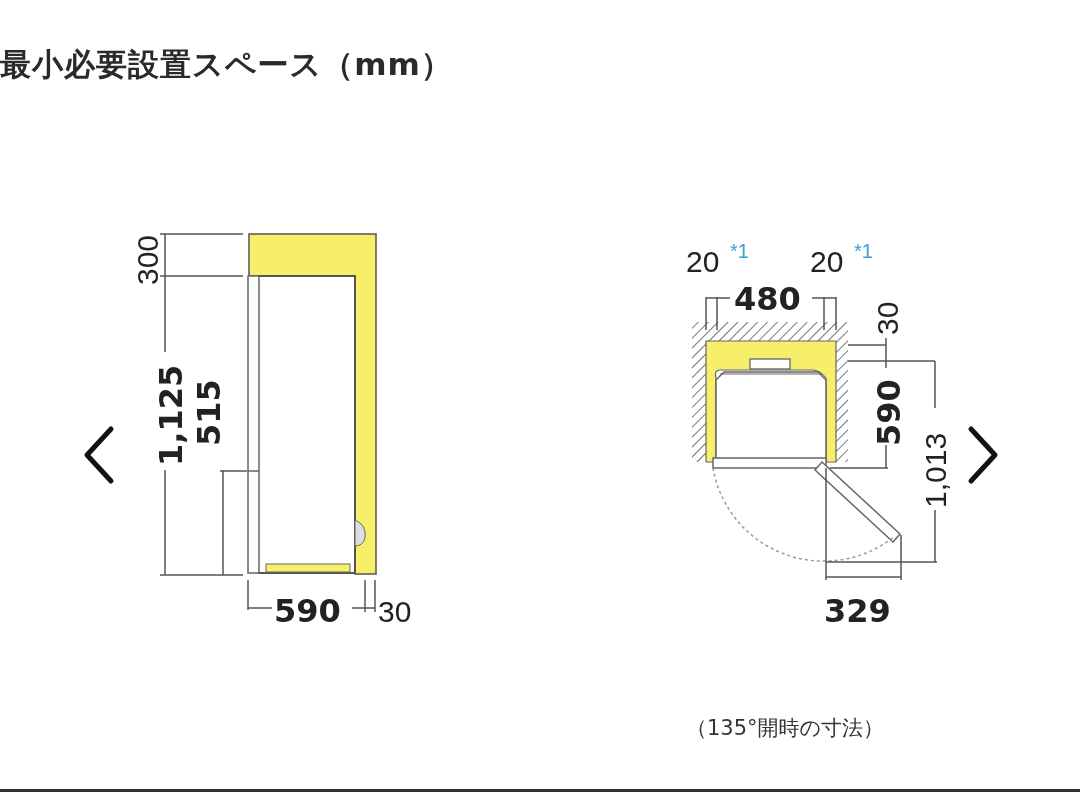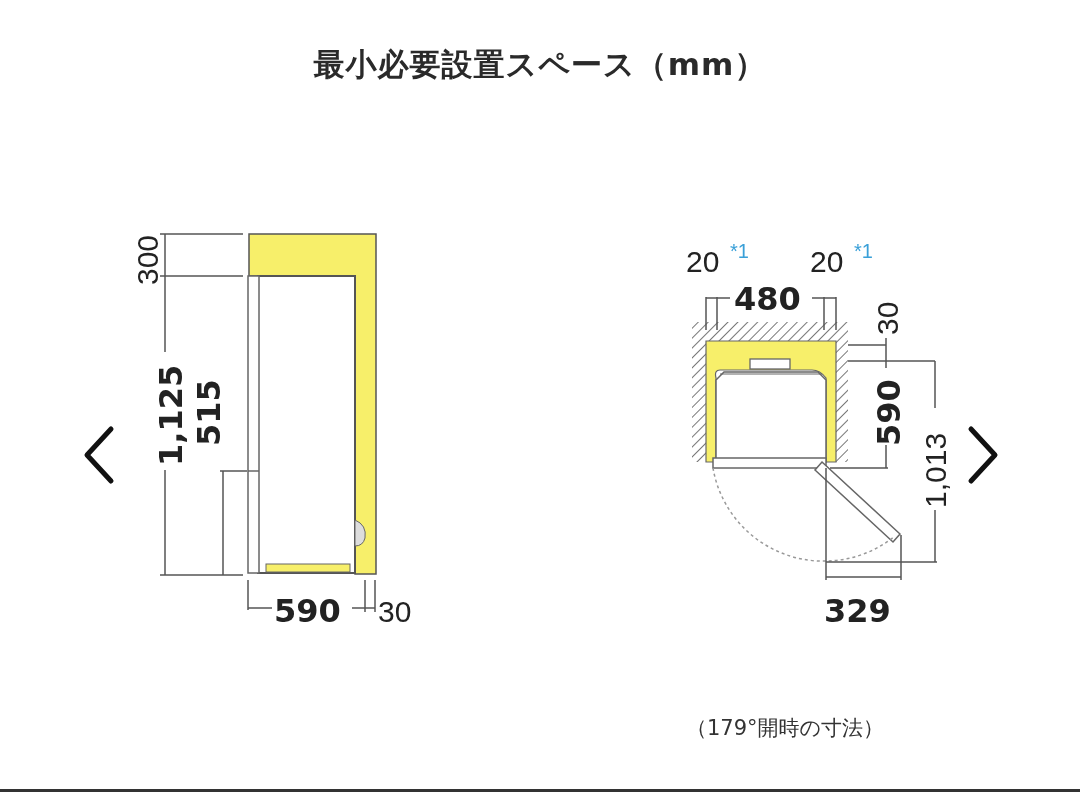--- a/index.html
+++ b/index.html
@@ -1,18 +1,18 @@
 <!DOCTYPE html>
 <html><head>
   <meta charset="utf-8">
   <style>
     html, body { margin: 0; padding: 0; background: #ffffff; }
     body { width: 1080px; height: 792px; position: relative; overflow: hidden;
            font-family: "DejaVu Sans", "Liberation Sans", sans-serif; color: #222; }
-    .title { position: absolute; left: 0; top: 44px; width: 1080px; text-align: center;
+    .title { position: absolute; left: 0; top: 44px; width: 1080px; 
              font-size: 31px; font-weight: bold; color: #2a2a2a; letter-spacing: 1px; }
     .diagram { position: absolute; left: 0; top: 0; }
     .nav-arrow { position: absolute; top: 420px; width: 50px; height: 70px; cursor: pointer;
                  display: flex; align-items: center; justify-content: center; }
     .nav-prev { left: 74px; }
     .nav-next { left: 958px; }
     .footnote { position: absolute; left: 686px; top: 714px; font-size: 21px; color: #333; }
     .bottom-bar { position: absolute; left: 0; top: 789px; width: 1080px; height: 3px; background: #333; }
   </style>
 </head>
@@ -115,14 +115,14 @@
   <svg width="40" height="64" viewBox="0 0 40 64">
     <polyline points="32,6 8,32 32,58" fill="none" stroke="#111" stroke-width="5" stroke-linecap="round" stroke-linejoin="round"></polyline>
   </svg>
 </div>
 <div class="nav-arrow nav-next">
   <svg width="40" height="64" viewBox="0 0 40 64">
     <polyline points="8,6 32,32 8,58" fill="none" stroke="#111" stroke-width="5" stroke-linecap="round" stroke-linejoin="round"></polyline>
   </svg>
 </div>
 
-<div class="footnote">（179°開時の寸法）</div>
+<div class="footnote">（135°開時の寸法）</div>
 <div class="bottom-bar"></div>
 
 </body></html>

